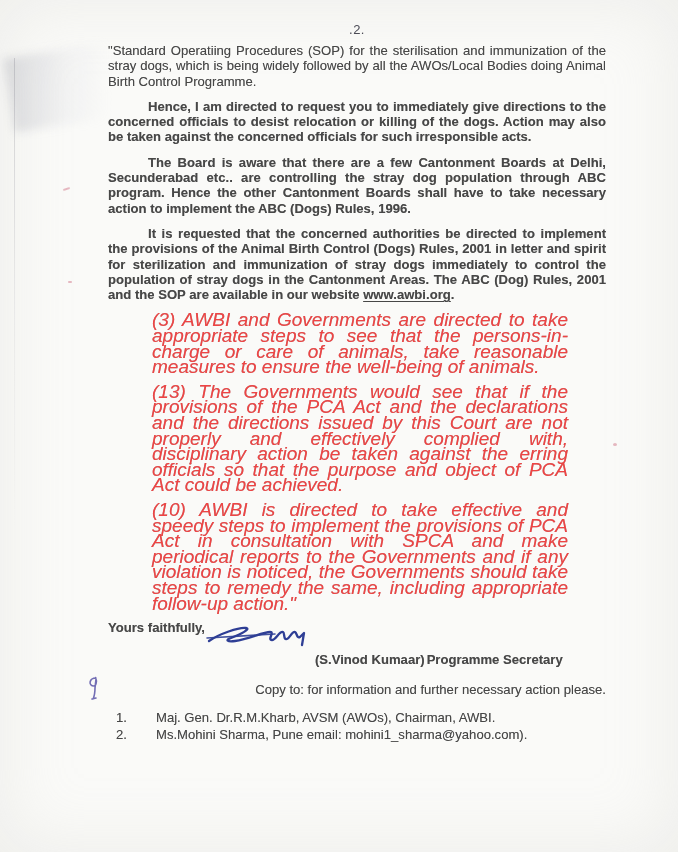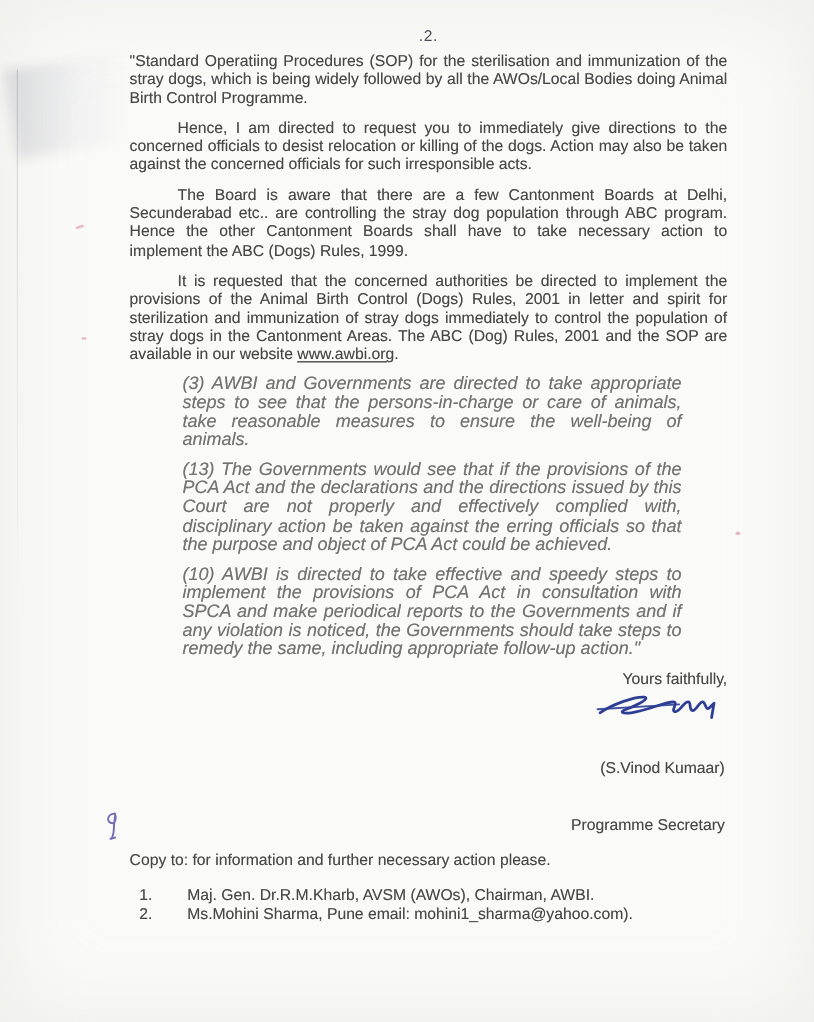--- a/index.html
+++ b/index.html
@@ -43,39 +43,39 @@
     position:absolute;left:108px;width:498px;top:22px;
     text-align:center;font-size:13px;letter-spacing:.5px;color:#4b4b55;
   }
   .content{
     position:absolute;left:108px;top:43px;width:498px;
     font-size:13.1px;line-height:15.3px;
     text-align:justify;
     text-shadow:0 0 .4px rgba(70,70,70,.45);
   }
   .para{margin:0 0 10px 0;}
-  .para.ind{text-indent:40px;}
+  .para.ind{text-indent:40px;font-weight:bold;}
   .para.ind-deep{text-indent:88px;}
   .weblink{text-decoration:underline;text-underline-offset:2px;}
   blockquote.sc-quote{
     margin:0 38px 9px 44px;
     font-style:italic;
-    font-size:15px;line-height:15.6px;
-    color:#737373;
+    font-size:19px;line-height:15.6px;
+    color:#ef4444;
     text-align:justify;
   }
   .closing{margin-bottom:6px;}
   .signoff{
-    display:flex;flex-direction:column;align-items:flex-end;
-    margin:0 0 8px 0;line-height:15.5px;
+    display:flex;flex-direction:row;align-items:flex-start;
+    margin:0 0 8px 0;line-height:15.5px;font-weight:bold;
   }
   .signoff .sig-name,.signoff .sig-title{margin-right:2px;margin-top:32px;}
   .signoff .valediction{margin-right:0;}
   .signature-svg{margin:1px 6px 0 0;}
-  .copy-heading{margin:14px 0 13px 0;text-align:left;}
+  .copy-heading{margin:14px 0 13px 0;text-align:right;}
   .copy-item{display:flex;line-height:16.8px;text-align:left;}
   .copy-num{width:48px;padding-left:8px;box-sizing:border-box;}
   .copy-text{flex:1;}
 </style>
 </head>
 <body>
 
 <div class="paper">
 
   <div class="smudge"></div>
@@ -89,21 +89,21 @@
   </svg>
 
   <div class="page-num">.2.</div>
 
   <main class="content">
 
     <p class="para">"Standard Operatiing Procedures (SOP) for the sterilisation and immunization of the stray dogs, which is being widely followed by all the AWOs/Local Bodies doing Animal Birth Control Programme.</p>
 
     <p class="para ind">Hence, I am directed to request you to immediately give directions to the concerned officials to desist relocation or killing of the dogs. Action may also be taken against the concerned officials for such irresponsible acts.</p>
 
-    <p class="para ind">The Board is aware that there are a few Cantonment Boards at Delhi, Secunderabad etc.. are controlling the stray dog population through ABC program. Hence the other Cantonment Boards shall have to take necessary action to implement the ABC (Dogs) Rules, 1999.</p>
+    <p class="para ind">The Board is aware that there are a few Cantonment Boards at Delhi, Secunderabad etc.. are controlling the stray dog population through ABC program. Hence the other Cantonment Boards shall have to take necessary action to implement the ABC (Dogs) Rules, 1996.</p>
 
     <p class="para ind"><span>It is requested that the concerned authorities be directed to implement the provisions of the Animal Birth Control (Dogs) Rules, 2001 in letter and spirit for sterilization and immunization of stray dogs immediately to control the population of stray dogs in the Cantonment Areas. The ABC (Dog) Rules, 2001 and the SOP are available in our website </span><span class="weblink">www.awbi.org</span><span>.</span></p>
 
 
     <blockquote class="sc-quote">(3) AWBI and Governments are directed to take appropriate steps to see that the persons-in-charge or care of animals, take reasonable measures to ensure the well-being of animals.</blockquote>
 
 
     <blockquote class="sc-quote">(13) The Governments would see that if the provisions of the PCA Act and the declarations and the directions issued by this Court are not properly and effectively complied with, disciplinary action be taken against the erring officials so that the purpose and object of PCA Act could be achieved.</blockquote>
 
     <blockquote class="sc-quote">(10) AWBI is directed to take effective and speedy steps to implement the provisions of PCA Act in consultation with SPCA and make periodical reports to the Governments and if any violation is noticed, the Governments should take steps to remedy the same, including appropriate follow-up action."</blockquote>

